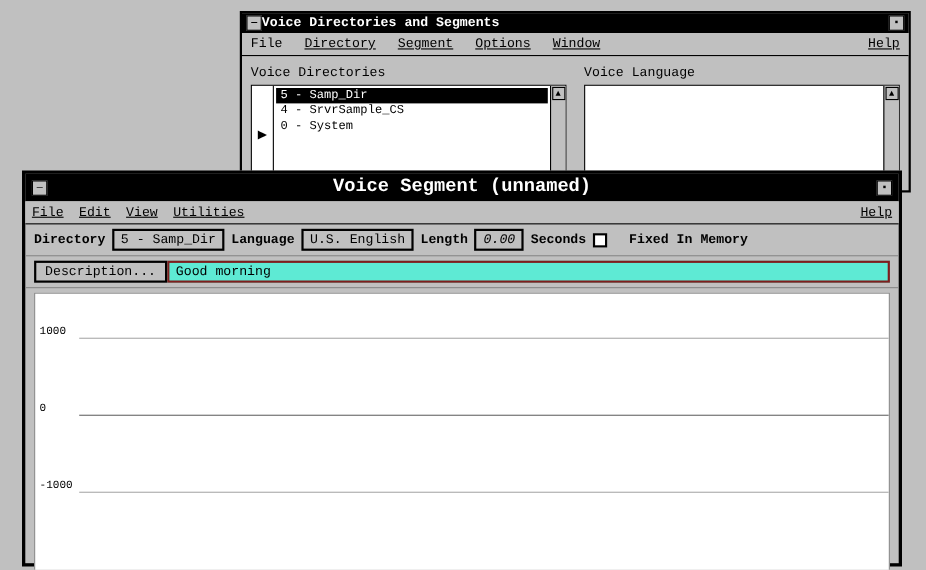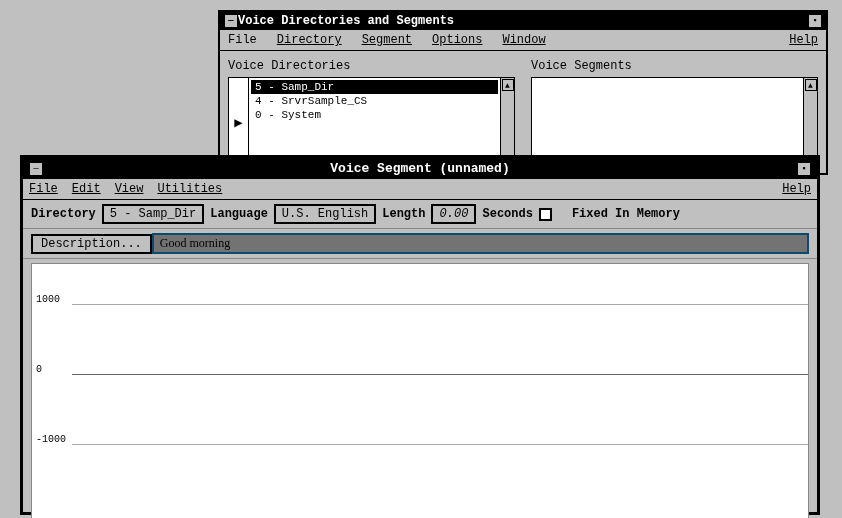--- a/index.html
+++ b/index.html
@@ -166,21 +166,21 @@
       color: #fff;
       padding: 3px 6px;
       display: flex;
       align-items: center;
       justify-content: space-between;
     }
 
     .main-title-text {
       flex: 1;
       text-align: center;
-      font-size: 13px;
+      font-size: 17px;
       font-weight: bold;
     }
 
     .main-menubar {
       background: #c0c0c0;
       border-bottom: 1px solid #000;
       padding: 3px 6px;
       display: flex;
       gap: 14px;
     }
@@ -250,25 +250,25 @@
       border: 2px solid #000;
       background: #c0c0c0;
       padding: 1px 8px;
       font-size: 12px;
       font-family: 'Courier New', Courier, monospace;
       cursor: pointer;
     }
 
     .desc-input {
       flex: 1;
-      border: 2px solid #0c4a6e;
-      background: #737373;
+      border: 2px solid #7f1d1d;
+      background: #5eead4;
       padding: 1px 6px;
       font-size: 12px;
-      font-family: Liberation Serif, serif;
+      font-family: Liberation Mono, monospace;
       outline: none;
     }
 
     .waveform-area {
       position: relative;
       background: #fff;
       border: 1px solid #888;
       margin: 4px 8px;
       height: 256px;
       overflow: hidden;
@@ -343,21 +343,21 @@
           <div class="list-item">4 - SrvrSample_CS</div>
           <div class="list-item">0 - System</div>
         </div>
         <div class="scrollbar-area">
           <div class="scroll-thumb">▲</div>
         </div>
       </div>
     </div>
 
     <div class="panel-section">
-      <div class="panel-title">Voice Segments</div>
+      <div class="panel-title">Voice Language</div>
       <div class="panel-container">
         <div class="panel-list"></div>
         <div class="scrollbar-area">
           <div class="scroll-thumb">▲</div>
         </div>
       </div>
     </div>
   </div>
 </div>
 

